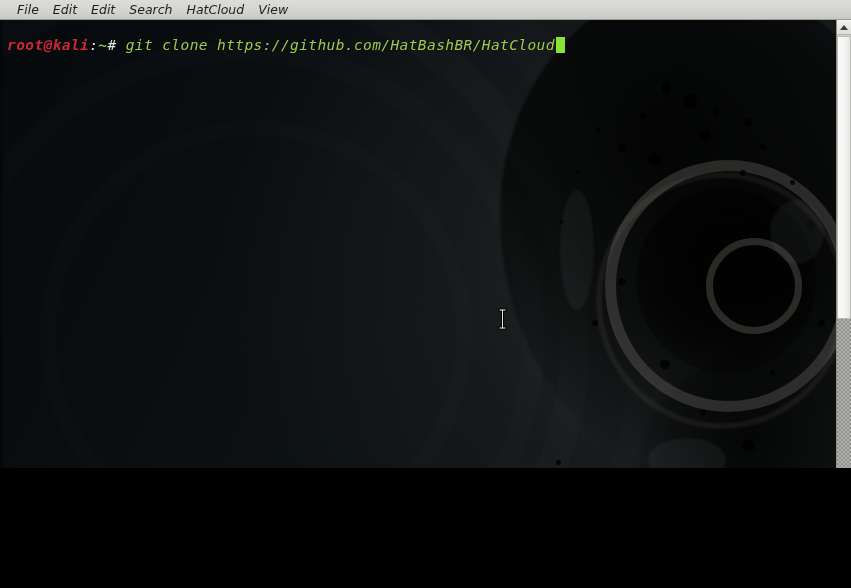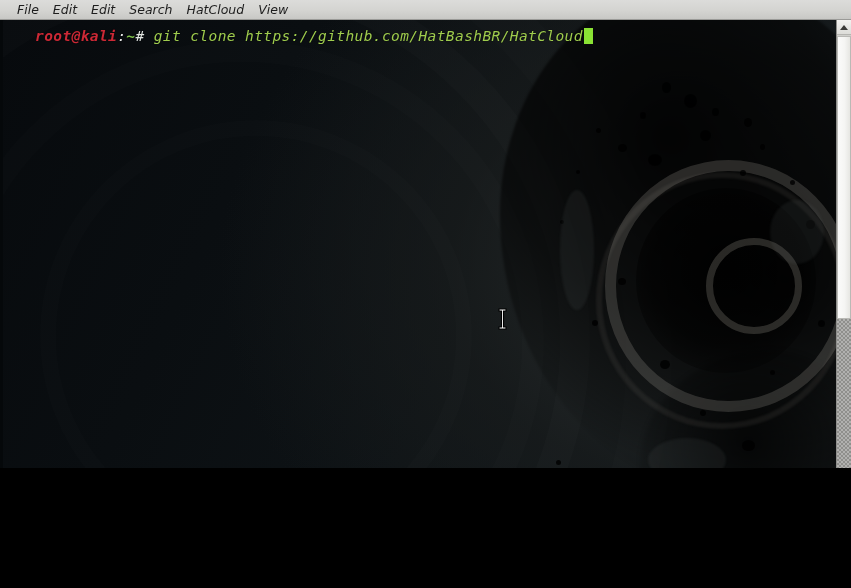--- a/index.html
+++ b/index.html
@@ -168,29 +168,28 @@
   #wp-bottomstrip {
     left: 0; bottom: 0;
     width: 836px; height: 7px;
     background: linear-gradient(to bottom, rgba(40,48,58,0.25) 0%, rgba(52,62,74,0.55) 60%, rgba(44,53,64,0.75) 100%);
   }
 
   
   #promptline {
     position: absolute;
     left: 7px;
-    top: 7px;
+    top: 16px;
     font-family: "DejaVu Sans Mono", monospace;
     font-size: 14.5px;
     line-height: 18px;
     letter-spacing: 0.4px;
     white-space: pre;
     z-index: 20;
     text-shadow: 0 0 1px rgba(0,0,0,0.9);
-    margin-left: 28px;
   }
   .c-user   { color: #cc2936; font-weight: bold; }
   .c-colon  { color: #e8e8e8; }
   .c-path   { color: #7fc04a; font-weight: bold; }
   .c-hash   { color: #dfe4e0; }
   .c-cmd    { color: #9fcc4e; }
   #cursor {
     display: inline-block;
     width: 9px;
     height: 16px;

